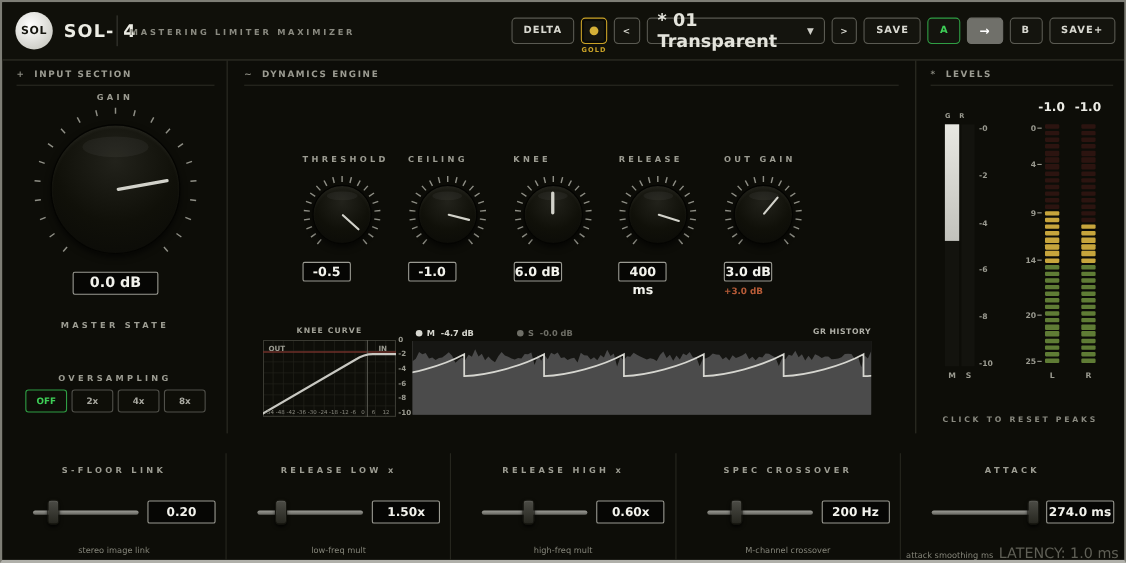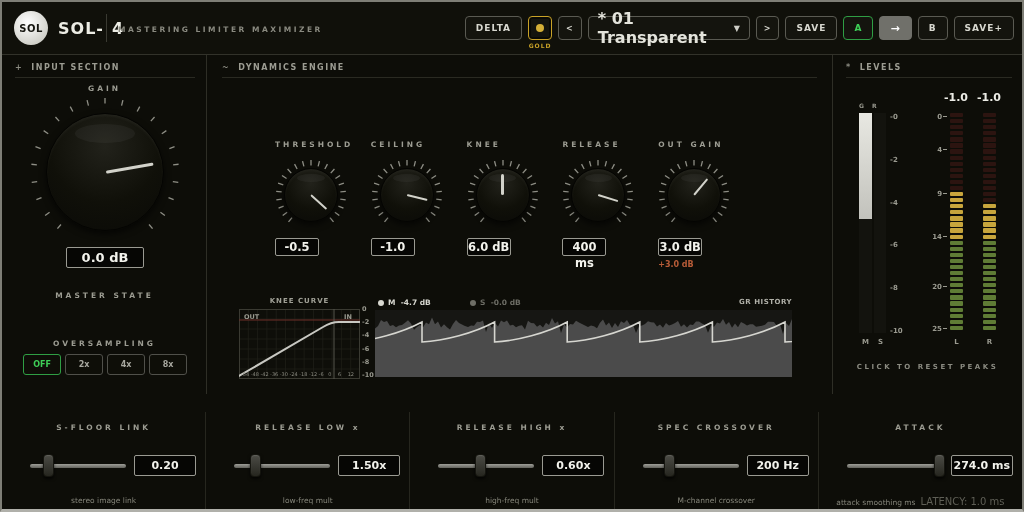--- a/index.html
+++ b/index.html
@@ -101,41 +101,41 @@
   .meter-fill { position:absolute; left:0; top:0; width:100%; background:linear-gradient(#e8e8e2,#c2c2bc); }
   #lv-gr-scale { position:absolute; left:57px; top:58px; height:220px; width:20px; }
   #lv-gr-scale span { position:absolute; font-size:7px; color:#9a9a90; font-weight:bold; }
   .peak-val { position:absolute; top:36px; width:40px; text-align:center; font-size:11px; font-weight:bold; color:#ecece6; }
   #led-scale { position:absolute; left:84px; top:58px; width:30px; height:220px; }
   #led-scale span { position:absolute; right:0; font-size:7px; color:#9a9a90; font-weight:bold; }
   #led-scale span::after { content:''; display:inline-block; width:4px; height:1px; background:#9a9a90; vertical-align:2px; margin-left:1px; }
   .led-meter { position:absolute; top:58px; width:13px; height:220px; display:flex; flex-direction:column; }
   .led-seg { width:100%; height:4.2px; margin-bottom:1.9px; border-radius:1px; }
   .bar-label { position:absolute; top:283px; font-size:7px; letter-spacing:1px; color:#9a9a90; font-weight:bold; text-align:center; width:14px; }
-  #reset-hint { position:absolute; left:0; top:308px; width:100%; text-align:center;
+  #reset-hint { position:absolute; left:0; top:323px; width:100%; text-align:center;
     font-size:7px; letter-spacing:2.5px; color:#8a8a80; font-weight:bold; cursor:pointer; }
   
   #tabbar { position:absolute; left:0; top:392px; width:100%; height:18px; display:flex; }
   .tab { flex:1; display:flex; align-items:center; justify-content:center;
     font-size:8px; font-weight:bold; letter-spacing:1px; cursor:pointer; }
   .tab.active { background:#1e1e16; color:#e4e4dc; border-top:2px solid #e8e8e2; }
   .tab.inactive { background:#11110b; color:#9a9a90; border-top:1px solid #3a3a32; }
   #slider-row { position:absolute; left:0; top:410px; width:100%; height:100px; display:flex; }
   .slider-col { flex:1; position:relative; border-left:1px solid #26261e; }
   .slider-col:first-child { border-left:none; }
   .slider-col .slabel { position:absolute; top:11px; width:100%; text-align:center;
     font-size:7.5px; font-weight:bold; letter-spacing:3px; color:#9c9c92; }
   .strack { position:absolute; left:28px; top:52px; width:96px; height:4px; border-radius:2px;
     background:linear-gradient(#9e9e98,#62625c); cursor:pointer; }
   .shandle { position:absolute; top:42px; width:11px; height:23px; border-radius:4px;
     background:linear-gradient(#4c4c46,#26261f); border:1px solid #15150f;
     box-shadow:0 2px 3px rgba(0,0,0,0.7), inset 0 1px 1px rgba(255,255,255,0.12); cursor:pointer; }
   .slider-col .valbox { position:absolute; left:132px; top:43px; width:62px; height:21px; font-size:11px; line-height:19px; }
   .ssub { position:absolute; top:84px; width:100%; text-align:center; font-size:7.5px; color:#85857a; }
-  .ssub .latency { color:#5f5f56; margin-left:5px; font-size:10px; }
+  .ssub .latency { color:#5f5f56; margin-left:5px; font-size:13px; }
   text { font-family:"DejaVu Sans", sans-serif; }
 </style>
 </head>
 <body>
 
 <div id="window">
 
   <div id="header">
     <div id="logo">
         <span>SOL</span>

